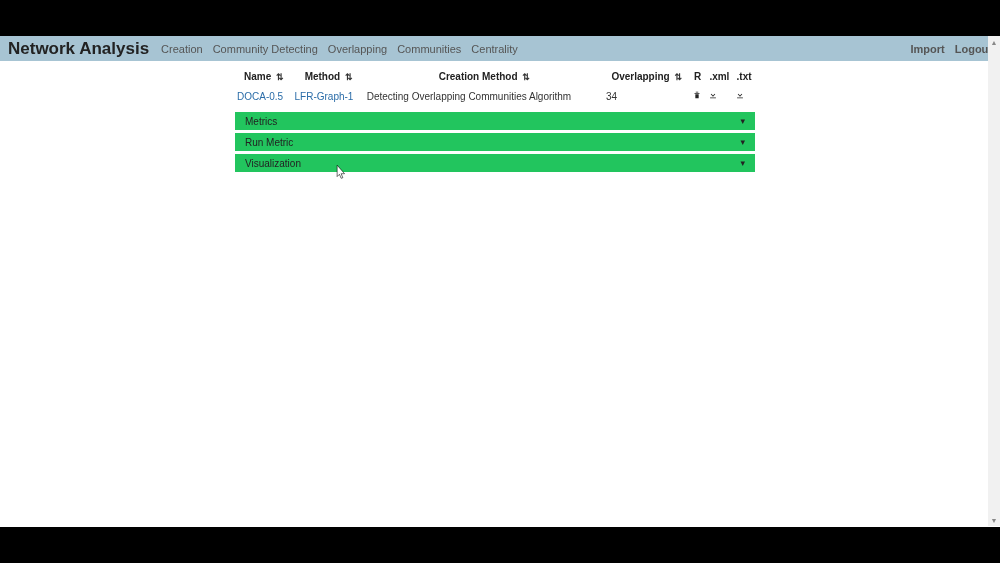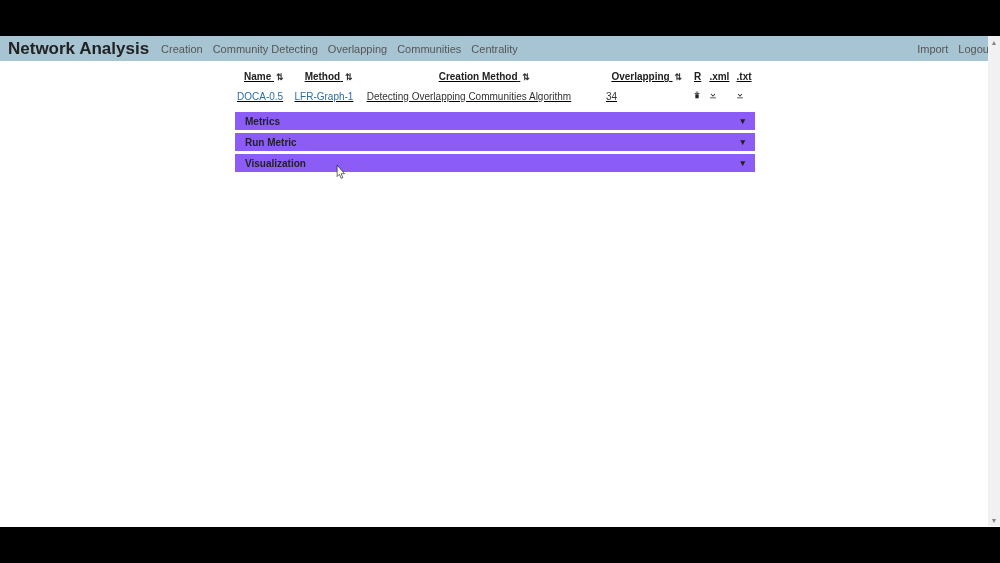--- a/index.html
+++ b/index.html
@@ -48,35 +48,35 @@
       color: #555;
       cursor: pointer;
     }
     .navbar .spacer {
       flex: 1;
     }
     .navbar .nav-item-right {
       margin-left: 10px;
       color: #555;
       cursor: pointer;
+      font-weight: bold;
     }
     .content {
       width: 990px;
       padding-top: 6px;
     }
     .table-wrap {
       margin: 0 auto;
       width: 520px;
       margin-left: 235px;
     }
     table.data {
       width: 100%;
       border-collapse: collapse;
       font-size: 10px;
-      text-decoration: underline;
     }
     table.data th {
       text-align: center;
       font-weight: 600;
       padding: 4px 2px;
       color: #222;
       white-space: nowrap;
     }
     table.data td {
       text-align: left;
@@ -100,29 +100,29 @@
       height: 10px;
       display: inline-block;
       cursor: pointer;
     }
     .accordion-group {
       margin-left: 235px;
       width: 520px;
       margin-top: 6px;
     }
     .accordion {
-      background: #8b5cf6;
+      background: #22c55e;
       height: 18px;
       margin-bottom: 3px;
       display: flex;
       align-items: center;
       justify-content: space-between;
       padding: 0 10px;
       font-size: 10px;
-      font-weight: 700;
+      font-weight: 400;
       color: #222;
       cursor: pointer;
     }
     .accordion .chevron {
       font-size: 9px;
     }
     .cursor {
       position: absolute;
       left: 333px;
       top: 164px;

